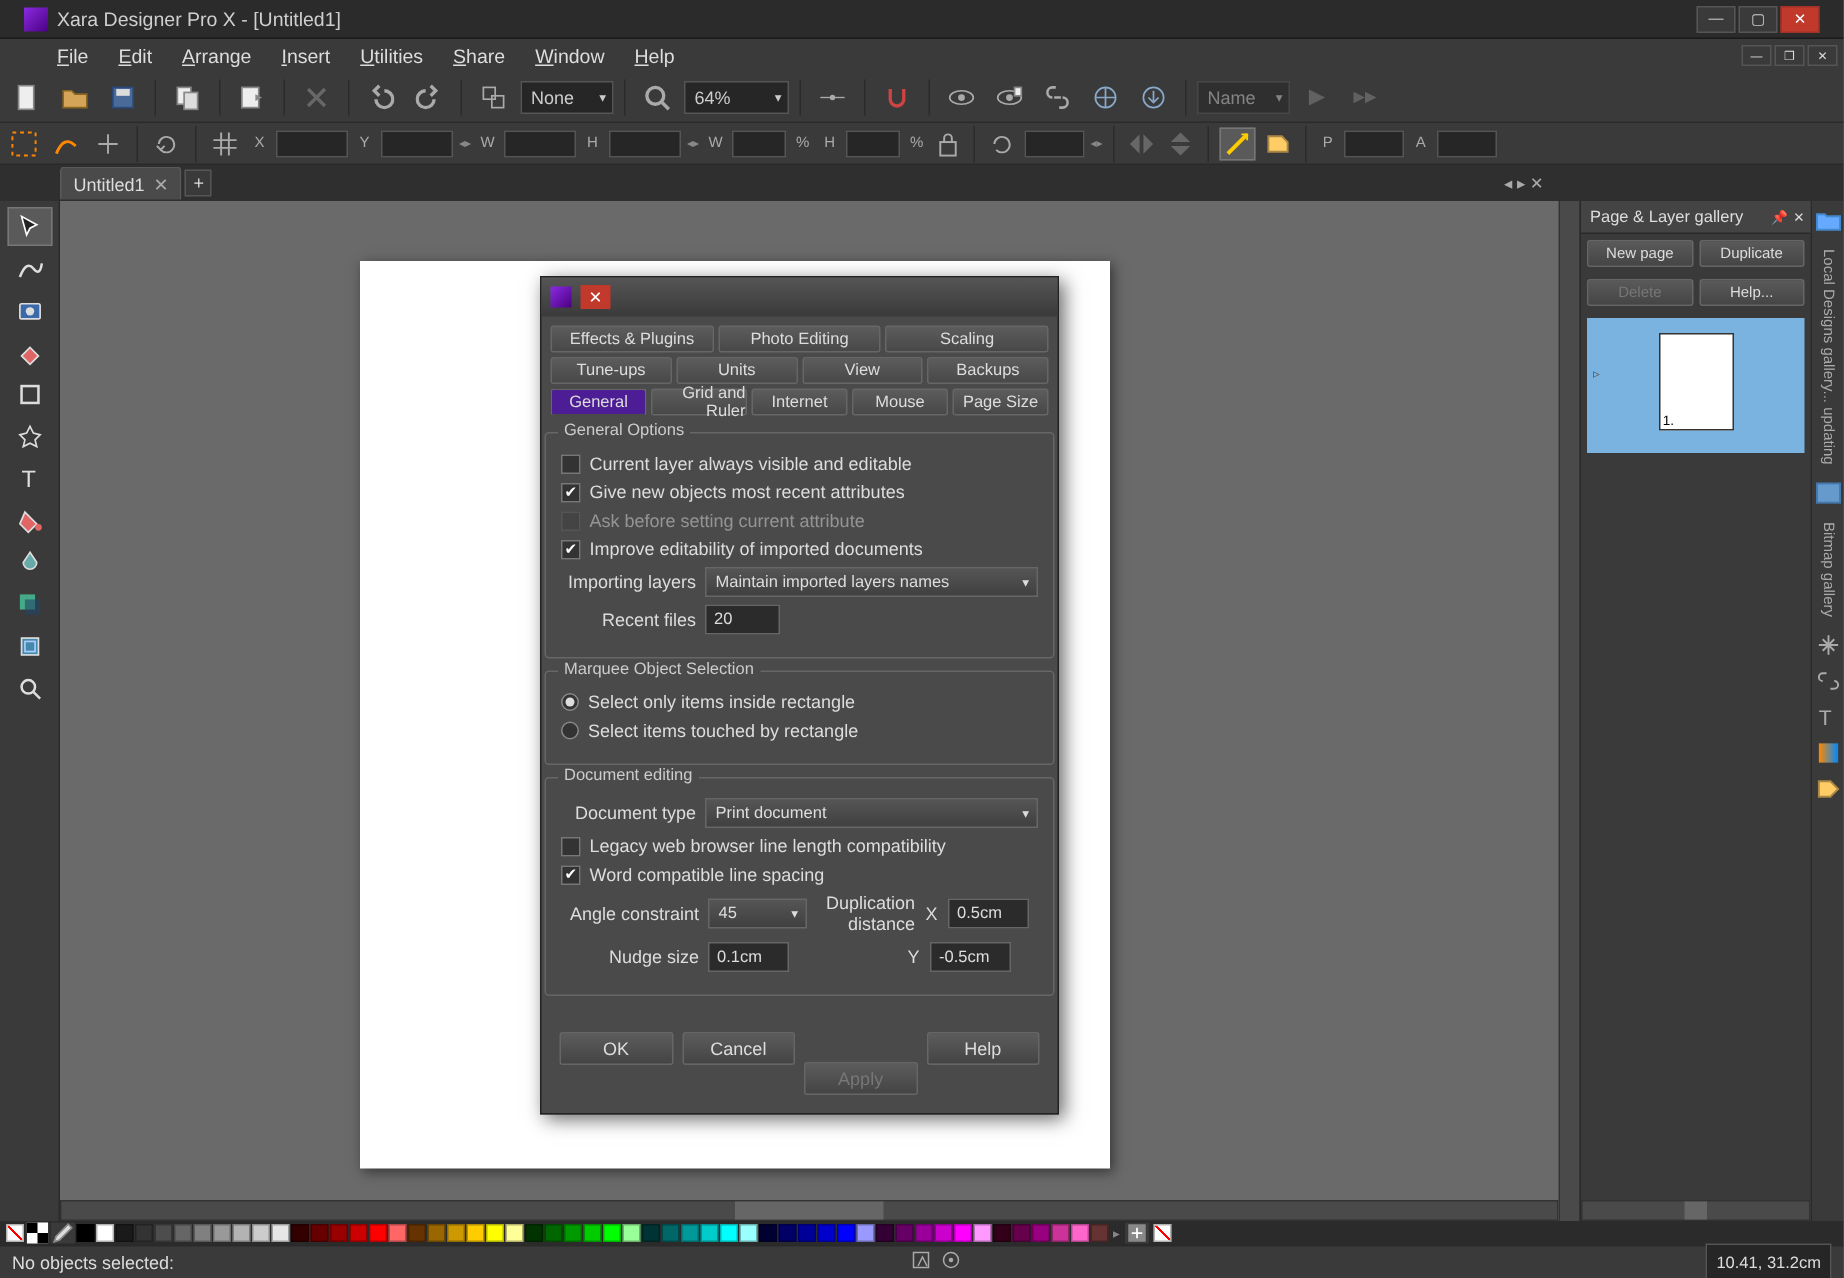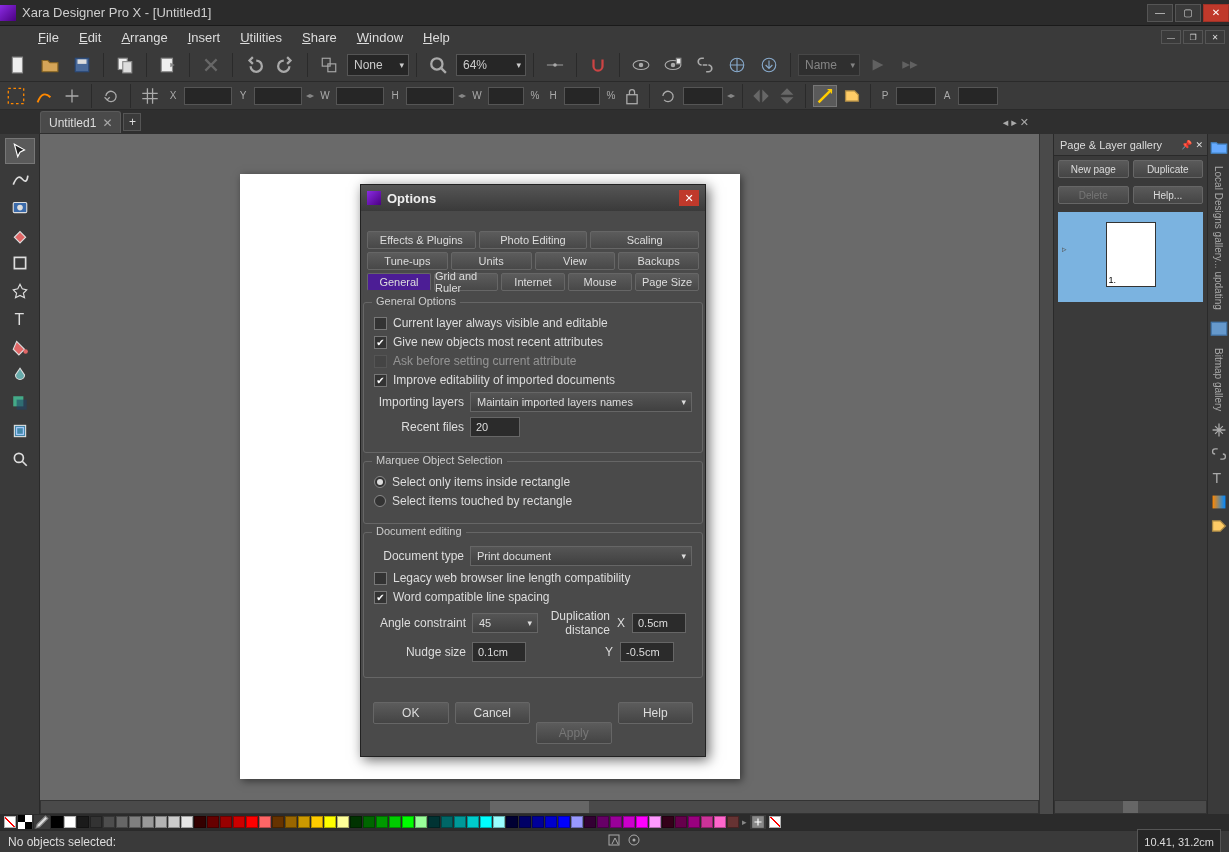--- a/index.html
+++ b/index.html
@@ -1,19 +1,19 @@
 <!DOCTYPE html>
 <html><head>
 <meta charset="utf-8">
 <style>
 * { margin: 0; padding: 0; box-sizing: border-box; font-family: "Segoe UI", Tahoma, sans-serif; }
 body { background: #3a3a3a; color: #ddd; font-size: 12px; width: 1229px; height: 852px; overflow: hidden; position: relative; }
 
 
-.titlebar { height: 26px; background: #2b2b2b; display: flex; align-items: center; padding: 0 0; border-bottom: 1px solid #1a1a1a; }
+.titlebar { height: 26px; background: #2b2b2b; display: flex; align-items: center; padding: 0 16px; border-bottom: 1px solid #1a1a1a; }
 .titlebar .app-icon { width: 16px; height: 16px; background: linear-gradient(135deg, #8a2be2, #4b0082); margin-right: 6px; }
 .titlebar .title { flex: 1; font-size: 13px; color: #cfcfcf; }
 .titlebar .winbtns { display: flex; gap: 2px; }
 .winbtn { width: 26px; height: 18px; background: #3a3a3a; border: 1px solid #555; display: flex; align-items: center; justify-content: center; font-size: 10px; color: #ccc; cursor: pointer; }
 .winbtn.close { background: #c0392b; border-color: #a03227; color: #fff; }
 
 
 .menubar { height: 22px; background: #3a3a3a; display: flex; align-items: center; padding: 0 6px; position: relative; }
 .menubar .menu { padding: 2px 10px; font-size: 13px; color: #ddd; cursor: pointer; }
 .menubar .mdi-btns { position: absolute; right: 4px; display: flex; gap: 2px; }
@@ -62,21 +62,21 @@
 .rtab { writing-mode: vertical-rl; font-size: 10px; color: #aaa; padding: 4px 0; cursor: pointer; }
 .rtool { width: 18px; height: 18px; display: flex; align-items: center; justify-content: center; }
 
 
 .dialog { position: absolute; left: 360px; top: 184px; width: 346px; background: #4a4a4a; border: 1px solid #222; box-shadow: 3px 3px 12px rgba(0,0,0,0.6); z-index: 100; }
 .dlg-title { height: 26px; background: linear-gradient(#555, #3a3a3a); display: flex; align-items: center; padding: 0 6px; }
 .dlg-title .icon { width: 14px; height: 14px; background: linear-gradient(135deg, #8a2be2, #4b0082); margin-right: 6px; }
 .dlg-title .txt { flex: 1; font-size: 13px; font-weight: bold; color: #eee; }
 .dlg-title .close { width: 20px; height: 16px; background: #c0392b; color: #fff; display: flex; align-items: center; justify-content: center; font-size: 11px; cursor: pointer; }
 
-.dlg-tabs { padding: 20px 6px 0; }
+.dlg-tabs { padding: 6px 6px 0; text-align: right; }
 .dlg-tab-row { display: flex; gap: 3px; margin-bottom: 3px; }
 .dlg-tab { flex: 1; height: 18px; background: linear-gradient(#5c5c5c, #484848); border: 1px solid #666; font-size: 11px; display: flex; align-items: center; justify-content: center; cursor: pointer; border-radius: 2px; }
 .dlg-tab.active { background: #4c1d95; border-bottom-color: #4a4a4a; }
 
 .dlg-body { padding: 8px 2px; }
 .fieldset { border: 1px solid #666; border-radius: 3px; padding: 8px 10px 10px; margin-bottom: 8px; position: relative; }
 .fieldset .legend { position: absolute; top: -8px; left: 8px; background: #4a4a4a; padding: 0 4px; font-size: 11px; color: #ccc; }
 .chk-row { display: flex; align-items: center; gap: 6px; margin: 5px 0; font-size: 12px; }
 .chk { width: 13px; height: 13px; background: #333; border: 1px solid #777; display: flex; align-items: center; justify-content: center; font-size: 10px; color: #fff; cursor: pointer; }
 .chk.disabled { opacity: 0.5; }
@@ -610,21 +610,20 @@
   <span style="margin-right:6px"><svg width="14" height="14" viewBox="0 0 14 14">
         <circle cx="7" cy="7" r="5" fill="none" stroke="#aaa"></circle>
         <circle cx="7" cy="7" r="1.5" fill="#aaa"></circle>
       </svg></span>
   <div class="coords">10.41, 31.2cm</div>
 </div>
 
 <div class="dialog">
   <div class="dlg-title">
     <div class="icon"></div>
-    <div class="txt">Options</div>
     <div class="close">✕</div>
   </div>
   <div class="dlg-tabs">
     <div class="dlg-tab-row" id="dlg-tabs-1">
         <div class="dlg-tab">Effects &amp; Plugins</div>
         <div class="dlg-tab">Photo Editing</div>
         <div class="dlg-tab">Scaling</div>
       </div>
     <div class="dlg-tab-row" id="dlg-tabs-2">
         <div class="dlg-tab">Tune-ups</div>

